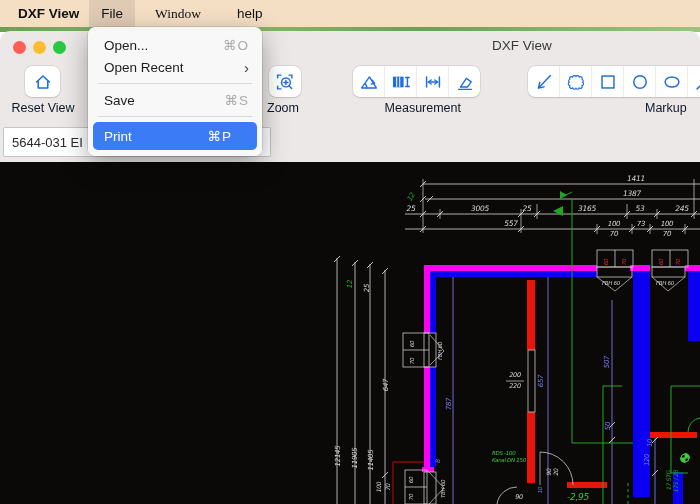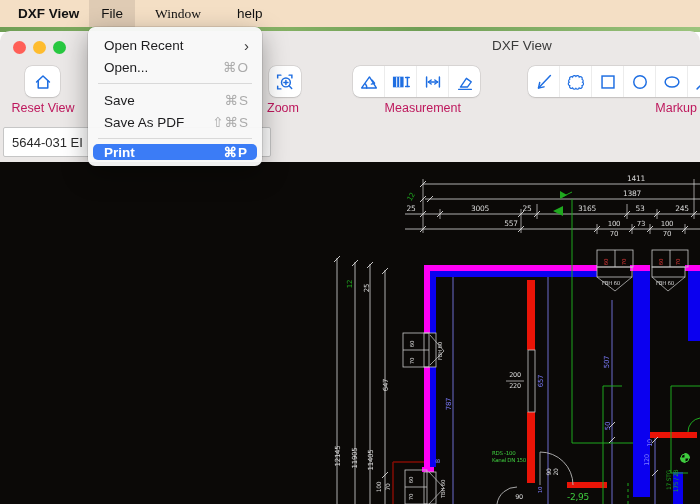--- a/index.html
+++ b/index.html
@@ -30,44 +30,44 @@
 
   .tb-btn{position:absolute;top:35px;height:31px;background:#fff;border-radius:7px;
           box-shadow:0 0 0 0.5px rgba(0,0,0,0.12),0 0.5px 1.5px rgba(0,0,0,0.12);
           display:flex;align-items:center;justify-content:center;}
   .tb-group{position:absolute;top:35px;height:31px;background:#fff;border-radius:7px;
             box-shadow:0 0 0 0.5px rgba(0,0,0,0.12),0 0.5px 1.5px rgba(0,0,0,0.12);
             display:flex;overflow:hidden;}
   .tb-cell{width:31px;height:31px;display:flex;align-items:center;justify-content:center;
            border-right:1px solid #ececec;}
   .tb-cell:last-child{border-right:none;}
-  .tb-label{position:absolute;top:70px;font-size:12.5px;color:#be185d;white-space:nowrap;}
+  .tb-label{position:absolute;top:70px;font-size:12.5px;color:#0f172a;white-space:nowrap;}
   .icon{display:block;}
 
   .file-field{position:absolute;left:3px;top:96px;width:268px;height:30px;background:#fff;
               border:1px solid #c6c6c6;border-radius:2px;box-sizing:border-box;
               font-size:13px;color:#2b2b2b;display:flex;align-items:center;padding-left:8px;}
 
   
-  .canvas{position:absolute;left:0;top:131px;width:700px;height:342px;background:#0b0907;overflow:hidden;}
+  .canvas{position:absolute;left:0;top:131px;width:700px;height:342px;background:#0b0907;overflow:hidden;font-style:italic;}
   .canvas svg{display:block;}
   .canvas text{font-family:"DejaVu Sans",sans-serif;letter-spacing:-0.3px;}
 
   
   .menu{position:absolute;left:88px;top:27px;width:174px;z-index:50;
         background:rgba(248,248,248,0.97);border-radius:7px;
         box-shadow:0 0 0 0.5px rgba(0,0,0,0.18),0 8px 26px rgba(0,0,0,0.35);
         padding:7px 0 6px 0;font-size:13.5px;color:#1d1d1f;}
   .menu-row{height:22px;display:flex;align-items:center;justify-content:space-between;
             padding:0 13px 0 16px;}
   .menu-short{color:#ababab;letter-spacing:1px;}
   .menu-chevron{color:#3a3a3a;font-size:15px;line-height:1;}
   .menu-sep{border-top:1px solid #d9d9d9;margin:5px 10px;}
   .menu-row.highlight{background:#3b7cf6;color:#fff;border-radius:5px;
-            margin:4px 5px 0 5px;height:16px;padding:0 9px 0 11px;font-weight:bold;}
+            margin:4px 5px 0 5px;height:28px;padding:0 25px 0 11px;}
   .menu-row.highlight .menu-short{color:#fff;}
 </style>
 </head>
 <body>
 
 <div id="screen">
 
   <div class="menubar">
     <span class="mb-app">DXF View</span>
     <span class="mb-item active" id="mb-file">File</span>
@@ -162,21 +162,21 @@
         <svg class="icon" width="22" height="22" viewBox="0 0 24 24" fill="none" stroke="#1e6ee2" stroke-width="1.6">
           <ellipse cx="12" cy="12" rx="7.5" ry="5.5"></ellipse>
         </svg>
       </div>
       <div class="tb-cell">
         <svg class="icon" width="22" height="22" viewBox="0 0 24 24" fill="none" stroke="#1e6ee2" stroke-width="1.6" stroke-linecap="round">
           <path d="M4.5,19.5 L19.5,4.5"></path>
         </svg>
       </div>
     </div>
-    <div class="tb-label" style="left:645px;width:52px;text-align:right;">Markup</div>
+    <div class="tb-label" style="left:645px;width:52px;text-align:left;">Markup</div>
 
     <div class="file-field">5644-031 EI</div>
 
     <div class="canvas">
       <svg id="dxf-svg" width="700" height="342" viewBox="0 162 700 342">
           <rect x="0" y="162" width="700" height="342" fill="#0b0907"></rect>
           <rect x="424" y="265" width="173" height="6" fill="#ff00f5"></rect>
           <rect x="630" y="265" width="20" height="6" fill="#ff00f5"></rect>
           <rect x="685" y="265" width="15" height="6" fill="#ff00f5"></rect>
           <rect x="424" y="271" width="6" height="62" fill="#ff00f5"></rect>
@@ -338,36 +338,32 @@
           <text x="663" y="262" fill="#cc3333" font-size="5.5" text-anchor="middle" transform="rotate(-90 663 262)">60</text>
           <text x="680" y="262" fill="#cc3333" font-size="5.5" text-anchor="middle" transform="rotate(-90 680 262)">70</text>
           <text x="611" y="285" fill="#cfcfcf" font-size="5.5" text-anchor="middle">FBH 60</text>
           <text x="665" y="285" fill="#cfcfcf" font-size="5.5" text-anchor="middle">FBH 60</text>
         </svg>
     </div>
   </div>
 
   <div class="menu">
     <div class="menu-row">
+      <span>Open...</span>
+      <span class="menu-short">⌘O</span>
+    </div>
+    <div class="menu-row">
       <span>Open Recent</span>
       <span class="menu-chevron">›</span>
-    </div>
-    <div class="menu-row">
-      <span>Open...</span>
-      <span class="menu-short">⌘O</span>
     </div>
     <div class="menu-sep"></div>
     <div class="menu-row">
       <span>Save</span>
       <span class="menu-short">⌘S</span>
     </div>
-    <div class="menu-row">
-      <span>Save As PDF</span>
-      <span class="menu-short">⇧⌘S</span>
-    </div>
     <div class="menu-sep"></div>
     <div class="menu-row highlight">
       <span>Print</span>
       <span class="menu-short">⌘P</span>
     </div>
   </div>
 
 </div>
 
 </body></html>

